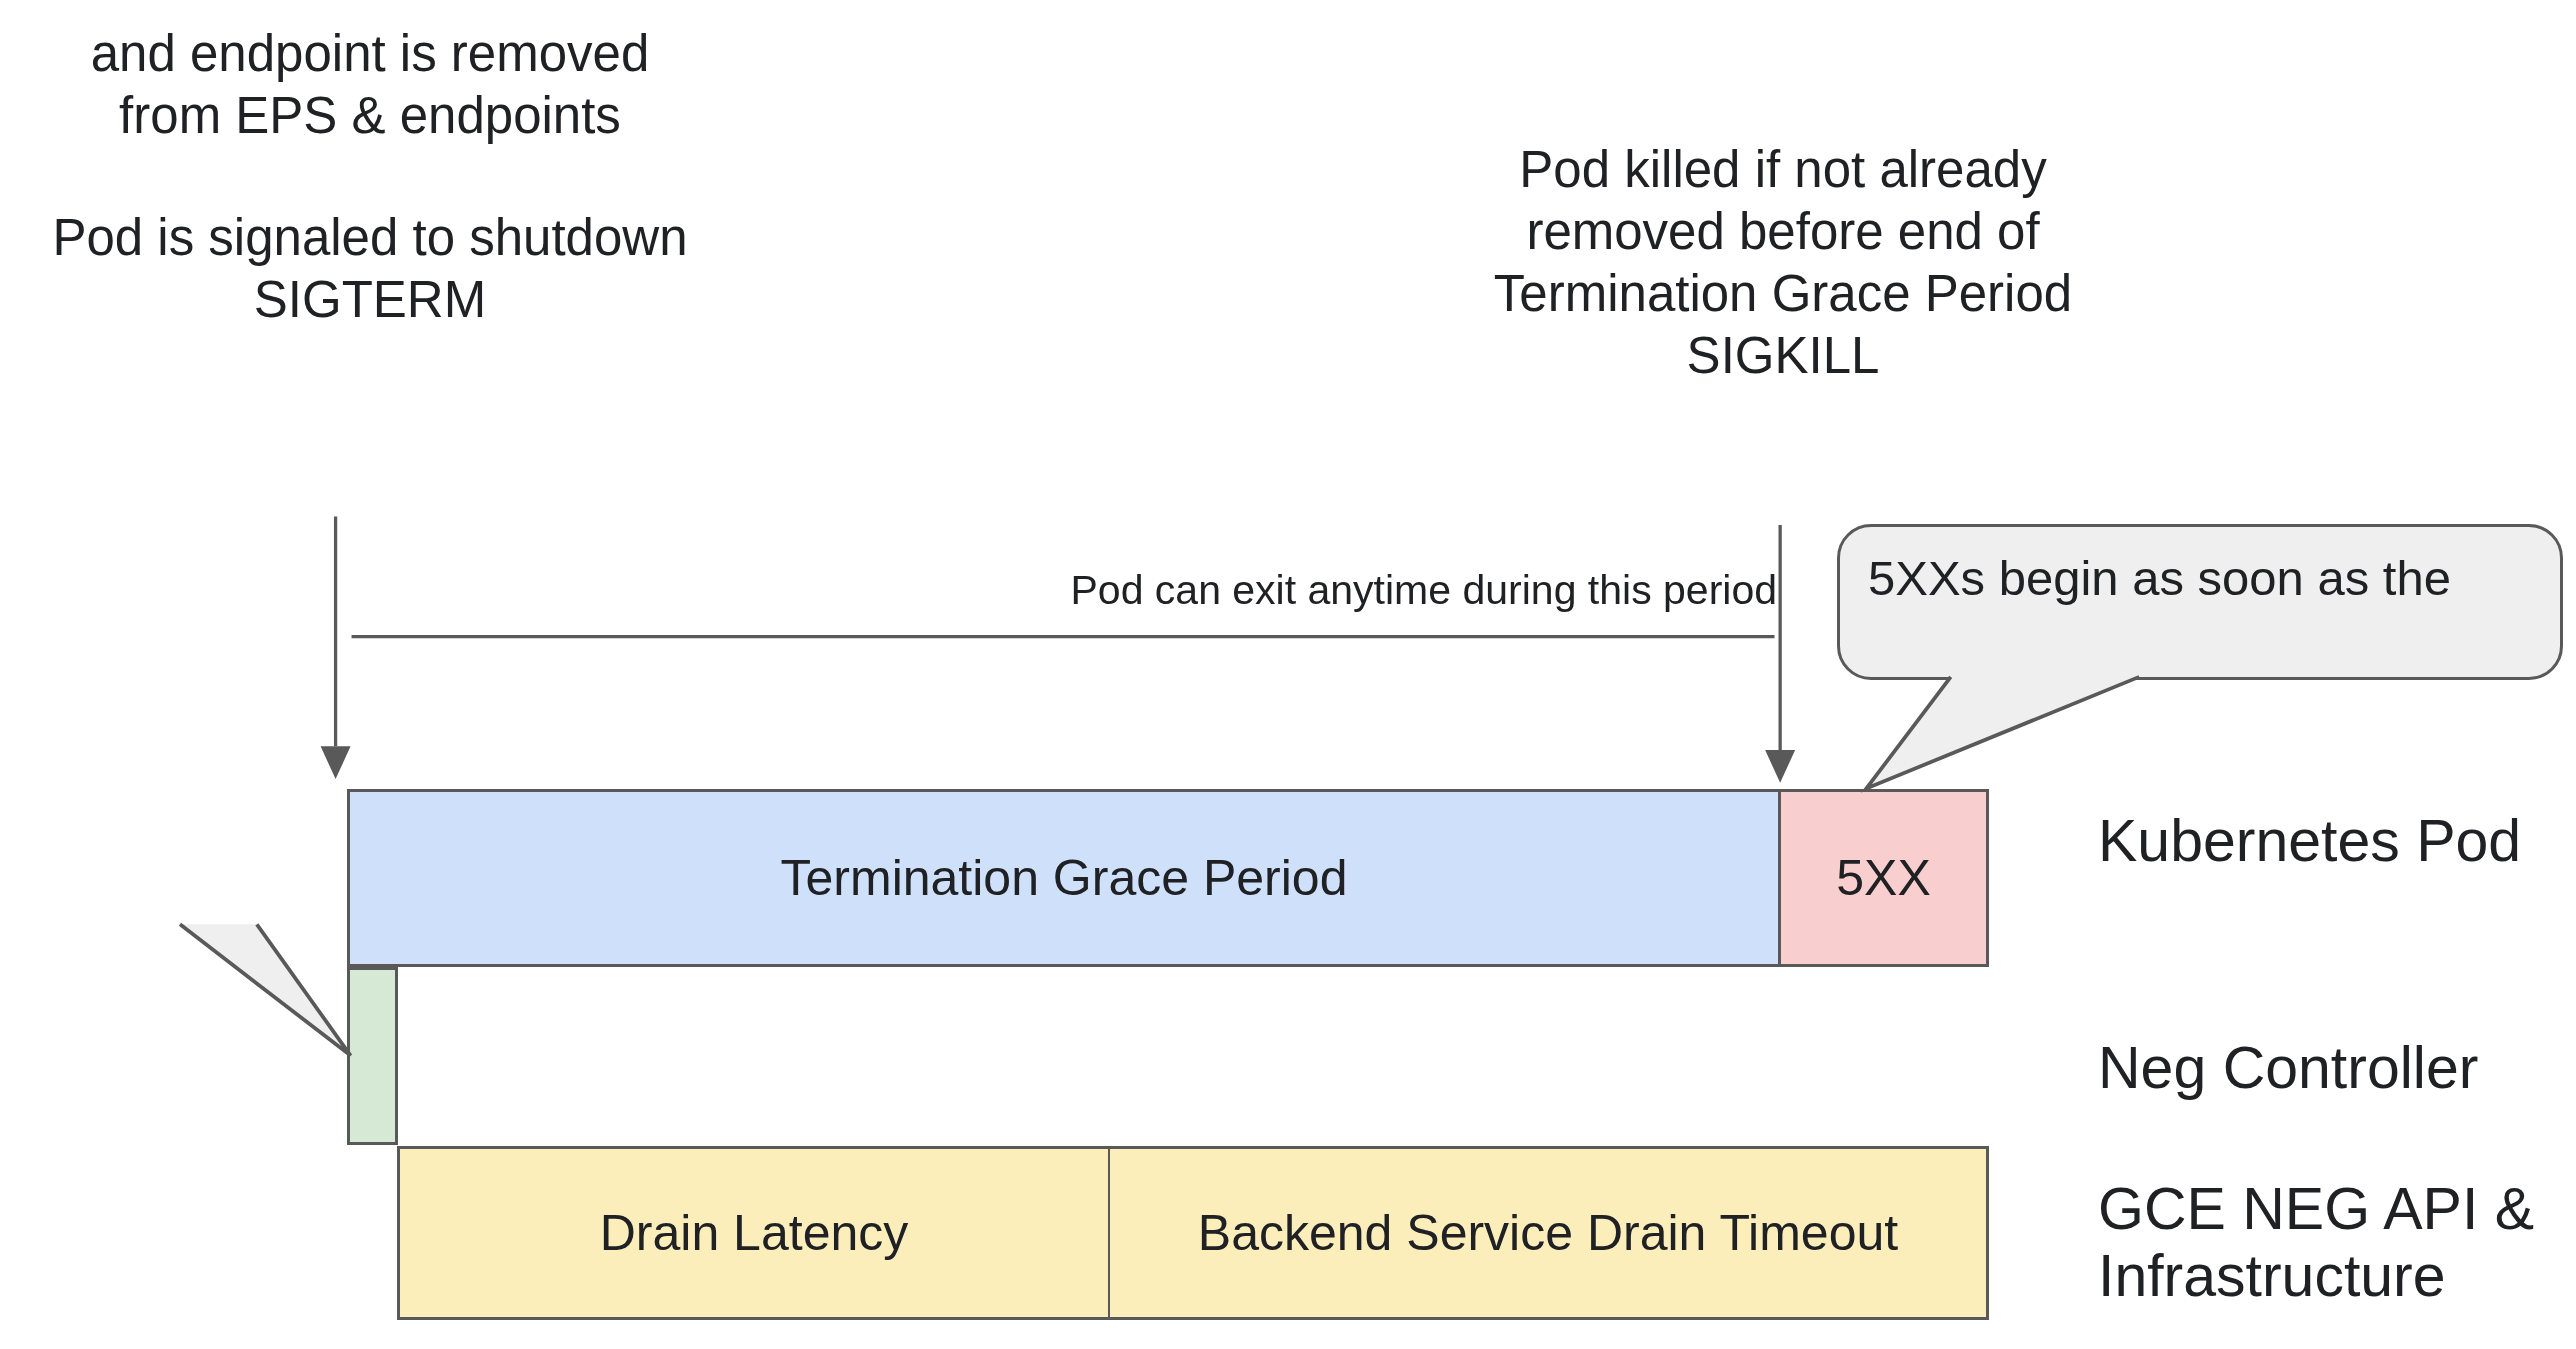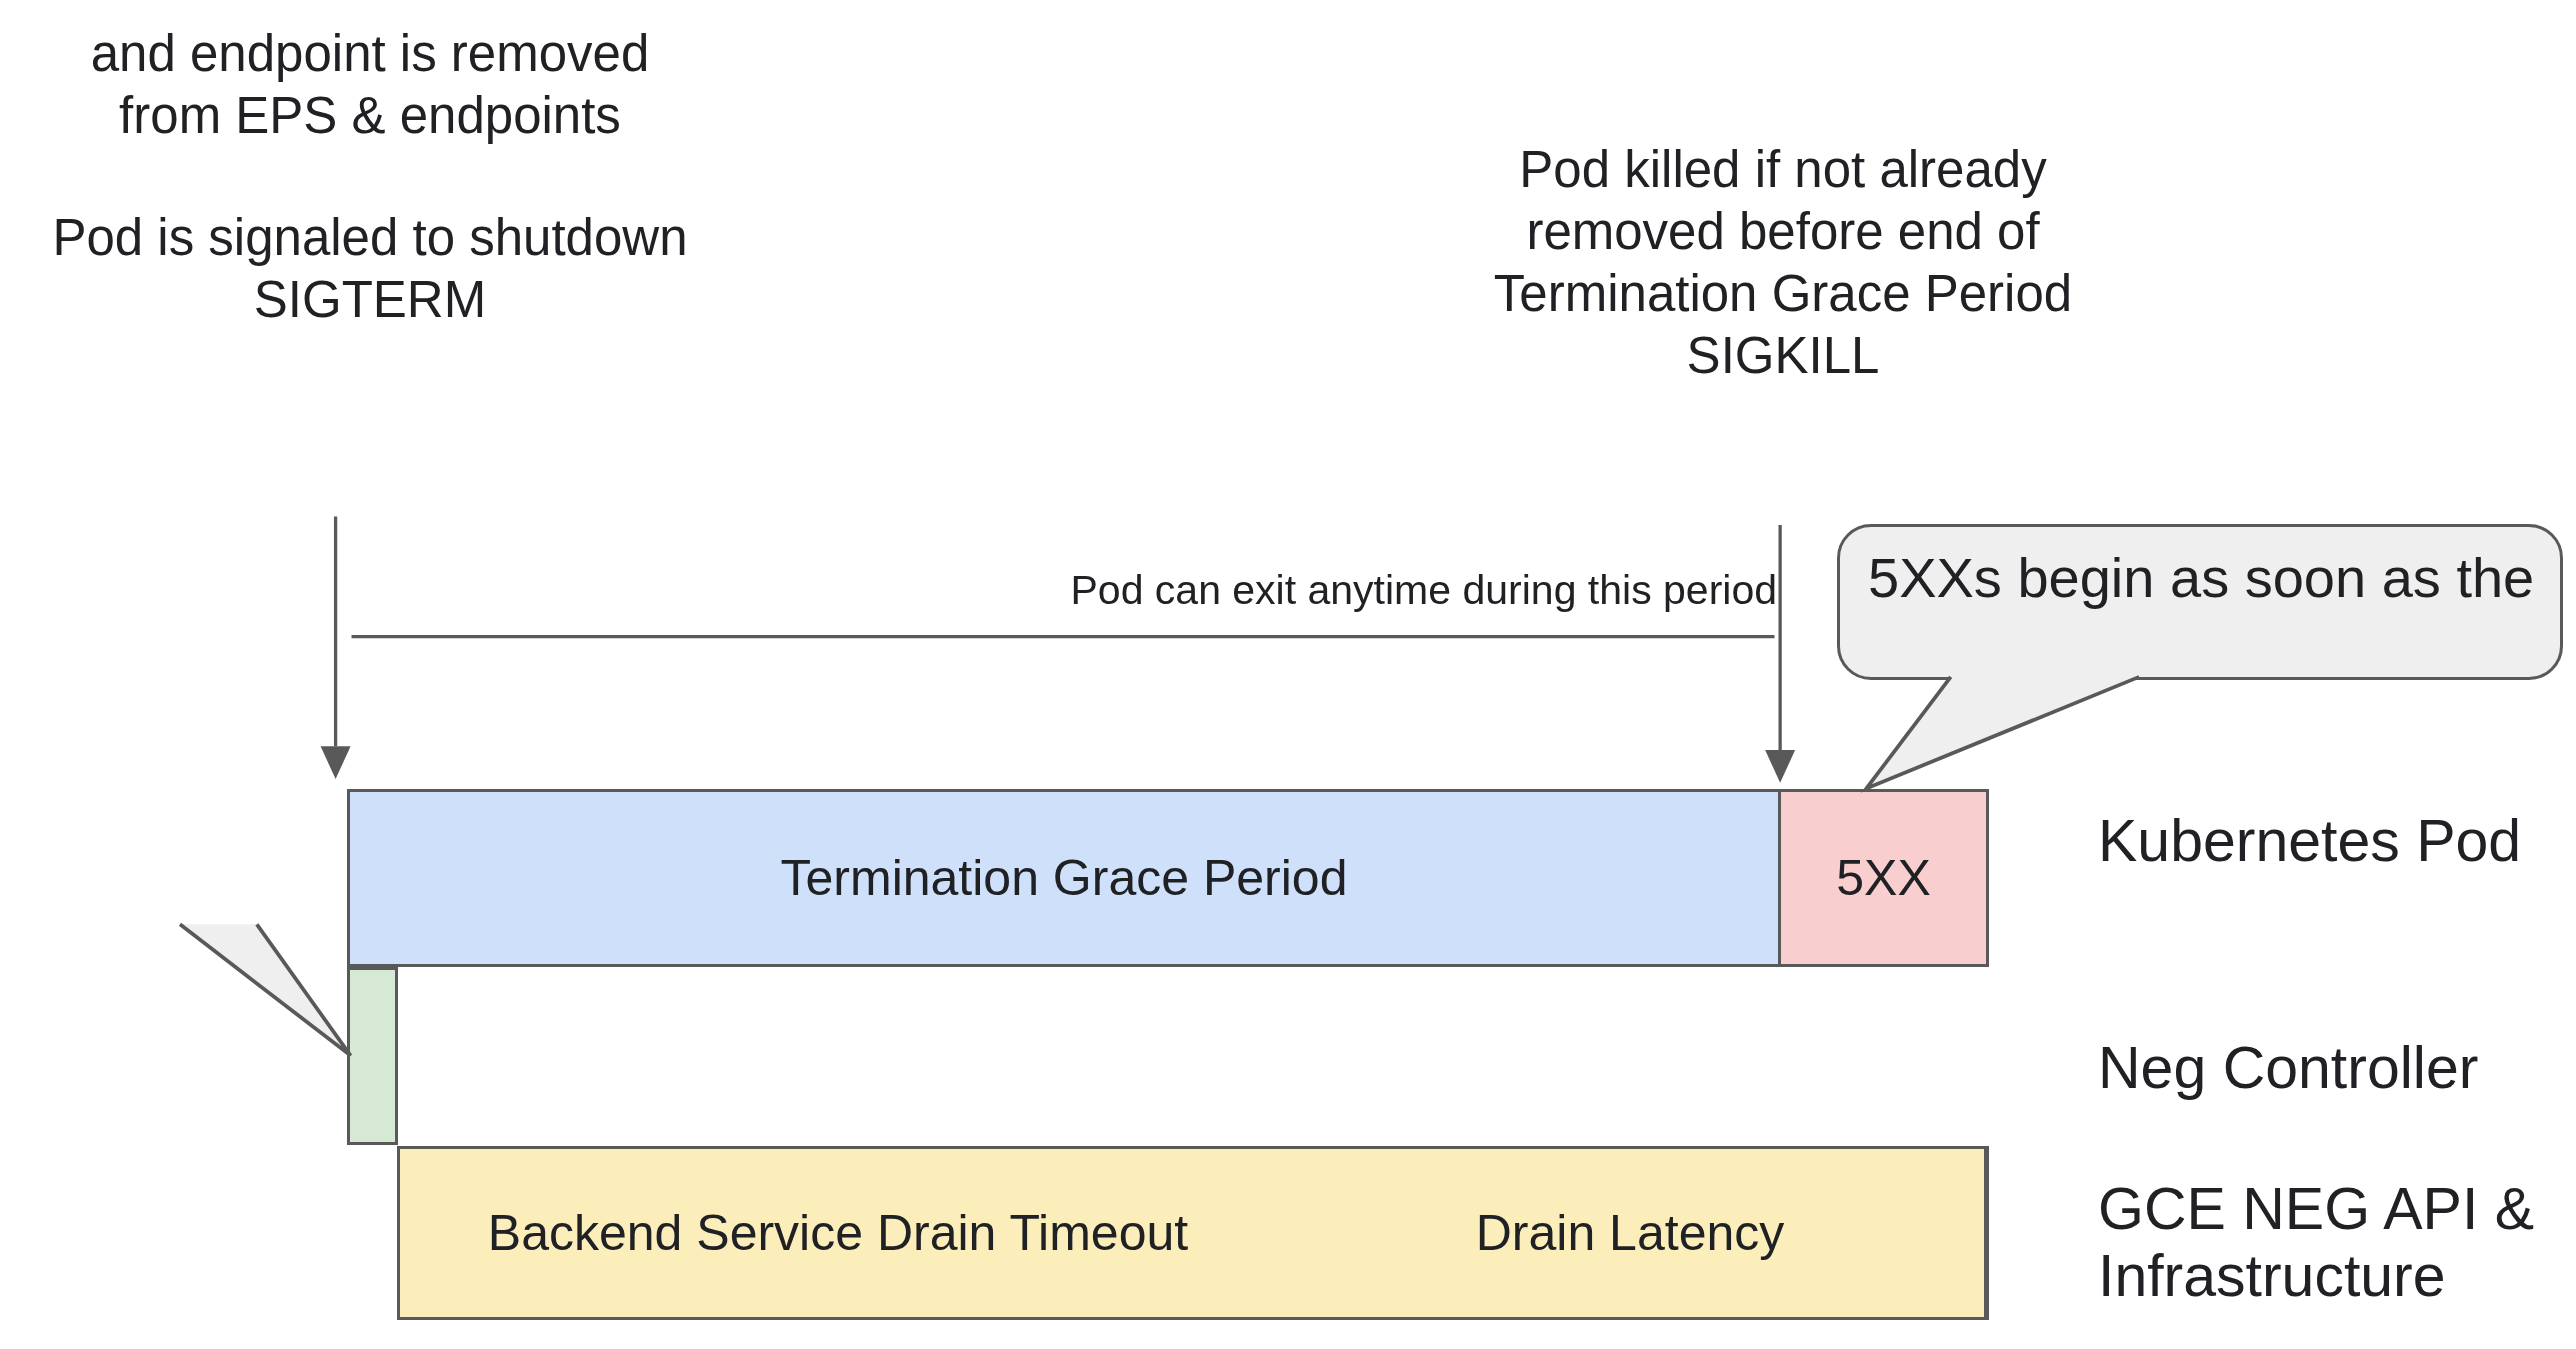--- a/index.html
+++ b/index.html
@@ -65,21 +65,21 @@
   .callout-left{
     left:11.2px;top:569px;width:293px;height:359px;
     border-radius:43px;
     padding:32px 9.4px 0 41px;
     font-size:47px;line-height:53px;
   }
   .callout-right{
     left:1837px;top:524px;width:726px;height:156px;
     border-radius:34px;
     padding:20.6px 9.4px 0 28px;
-    font-size:56px;line-height:60px;
+    font-size:49px;line-height:60px;
   }
   .overlay{left:0;top:0;z-index:4;pointer-events:none;}
 </style>
 </head>
 <body>
 
 <div class="canvas">
 
   <div class="abs note" style="left:37px;top:23.4px;width:666px;">
     <div>and endpoint is removed</div>
@@ -103,25 +103,25 @@
       <span>Termination Grace Period</span>
     </div>
     <div class="bar-cell cell-5xx">
       <span>5XX</span>
     </div>
   </div>
 
   <div class="abs neg-bar"></div>
 
   <div class="abs bar-row gce-row">
+    <div class="bar-cell cell-drain">
+      <span>Drain Latency</span>
+    </div>
     <div class="bar-cell cell-backend">
       <span>Backend Service Drain Timeout</span>
-    </div>
-    <div class="bar-cell cell-drain">
-      <span>Drain Latency</span>
     </div>
   </div>
 
   <div class="abs lane-label" style="top:808px;">Kubernetes Pod</div>
   <div class="abs lane-label" style="top:1005px;margin-top:30px;">Neg Controller</div>
   <div class="abs lane-label" style="top:1176px;">
     <div>GCE NEG API &amp;</div>
     <div>Infrastructure</div>
   </div>
 

